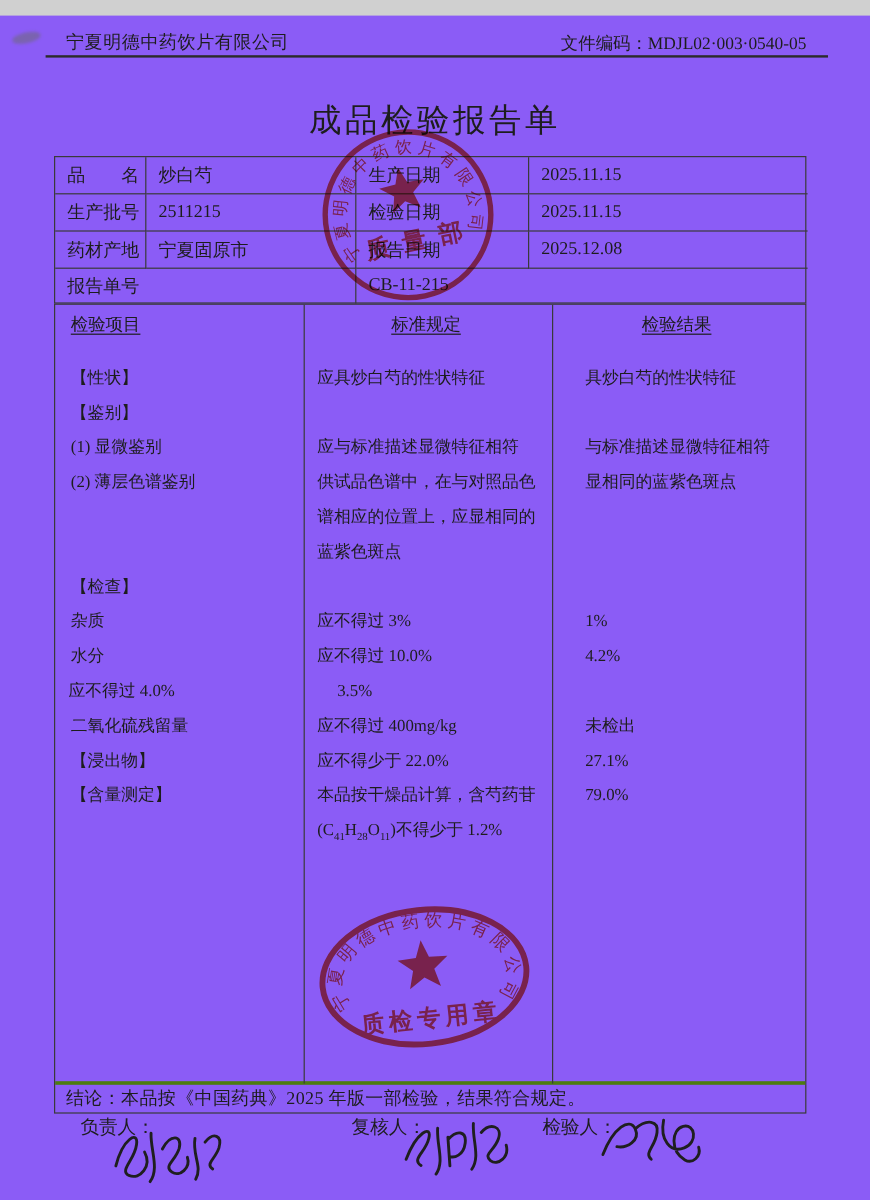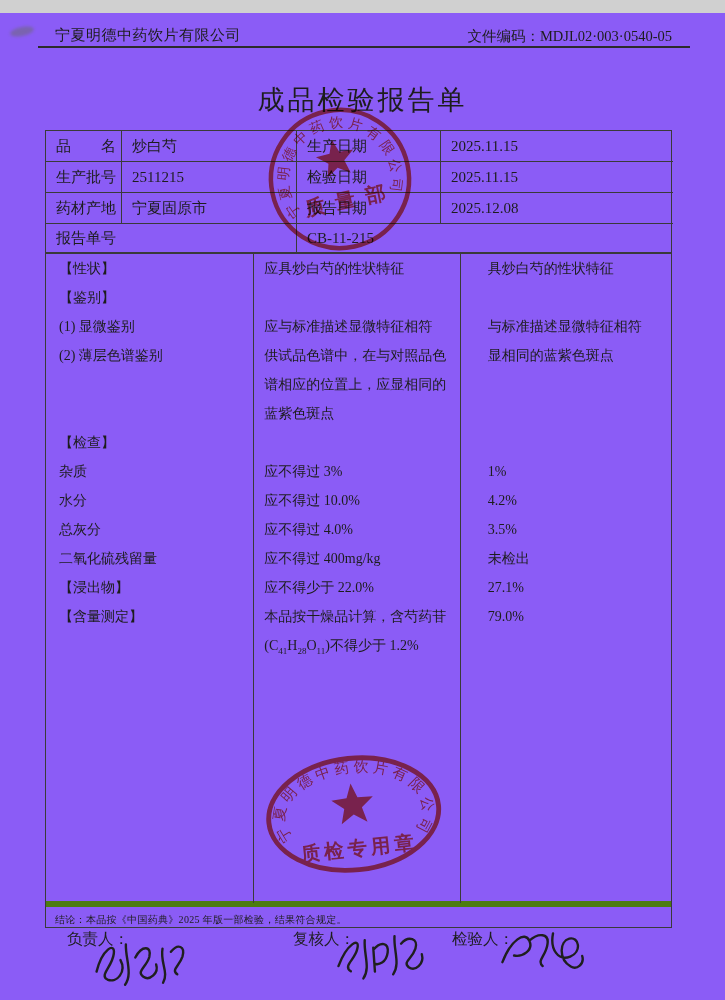--- a/index.html
+++ b/index.html
@@ -39,22 +39,22 @@
   .mt-rows{flex:0 0 auto;}
   .mt-spacer{flex:1 1 auto;}
   .mt-row{display:flex;}
   .c1{width:208px;box-sizing:border-box;padding-left:13px;}
   .c2{width:207px;box-sizing:border-box;padding-left:11px;padding-right:3px;}
   .c3{width:212px;box-sizing:border-box;padding-left:28px;padding-right:3px;}
   .mt-row .c1,.mt-row .c2,.mt-row .c3{line-height:29px;}
   .mt-header .c2,.mt-header .c3{text-align:center;padding-left:0;}
   .mt-header .hlabel{text-decoration:underline;text-underline-offset:3px;font-size:14.5px;}
   sub{font-size:9px;line-height:0;}
-  .conclusion{flex:0 0 auto;height:26px;box-sizing:border-box;border-top:6px solid #4d7c0f;
-    font-size:10px;line-height:25px;padding-left:9px;letter-spacing:.3px;}
+  .conclusion{flex:0 0 auto;height:26px;box-sizing:border-box;border-top:3px solid #4d7c0f;
+    font-size:15px;line-height:25px;padding-left:9px;letter-spacing:.3px;}
   
   .sig-label{position:absolute;top:929px;font-size:15.5px;}
   .sig-label.s1{left:67px;} .sig-label.s2{left:293px;} .sig-label.s3{left:452px;}
   .sig{position:absolute;}
   .sig path{stroke:#1f1f1f;stroke-width:2.4;fill:none;stroke-linecap:round;stroke-linejoin:round;}
   .sig.g1{left:88px;top:933px;transform:rotate(-6deg);}
   .sig.g2{left:328px;top:927px;transform:rotate(-4deg);}
   .sig.g3{left:496px;top:922px;transform:rotate(-3deg);}
   
   .stamp{position:absolute;mix-blend-mode:multiply;opacity:.83;}
@@ -91,20 +91,25 @@
     <div class="cell lastcol">2025.12.08</div>
 
     <div class="cell span2 lastrow">报告单号</div>
     <div class="cell span2 lastcol lastrow">CB-11-215</div>
   </div>
 
   <div class="main-table">
     <div class="vline v1"></div>
     <div class="vline v2"></div>
 
+    <div class="mt-header">
+      <div class="c1"><span class="hlabel">检验项目</span></div>
+      <div class="c2"><span class="hlabel">标准规定</span></div>
+      <div class="c3"><span class="hlabel">检验结果</span></div>
+    </div>
 
     <div class="mt-rows">
       <div class="mt-row">
         <div class="c1">【性状】</div>
         <div class="c2">应具炒白芍的性状特征</div>
         <div class="c3">具炒白芍的性状特征</div>
       </div>
       <div class="mt-row">
         <div class="c1">【鉴别】</div>
         <div class="c2"></div>
@@ -129,21 +134,20 @@
         <div class="c1">杂质</div>
         <div class="c2">应不得过 3%</div>
         <div class="c3">1%</div>
       </div>
       <div class="mt-row">
         <div class="c1">水分</div>
         <div class="c2">应不得过 10.0%</div>
         <div class="c3">4.2%</div>
       </div>
       <div class="mt-row">
-        <div class="c1">总灰分</div>
         <div class="c2">应不得过 4.0%</div>
         <div class="c3">3.5%</div>
       </div>
       <div class="mt-row">
         <div class="c1">二氧化硫残留量</div>
         <div class="c2">应不得过 400mg/kg</div>
         <div class="c3">未检出</div>
       </div>
       <div class="mt-row">
         <div class="c1">【浸出物】</div>

